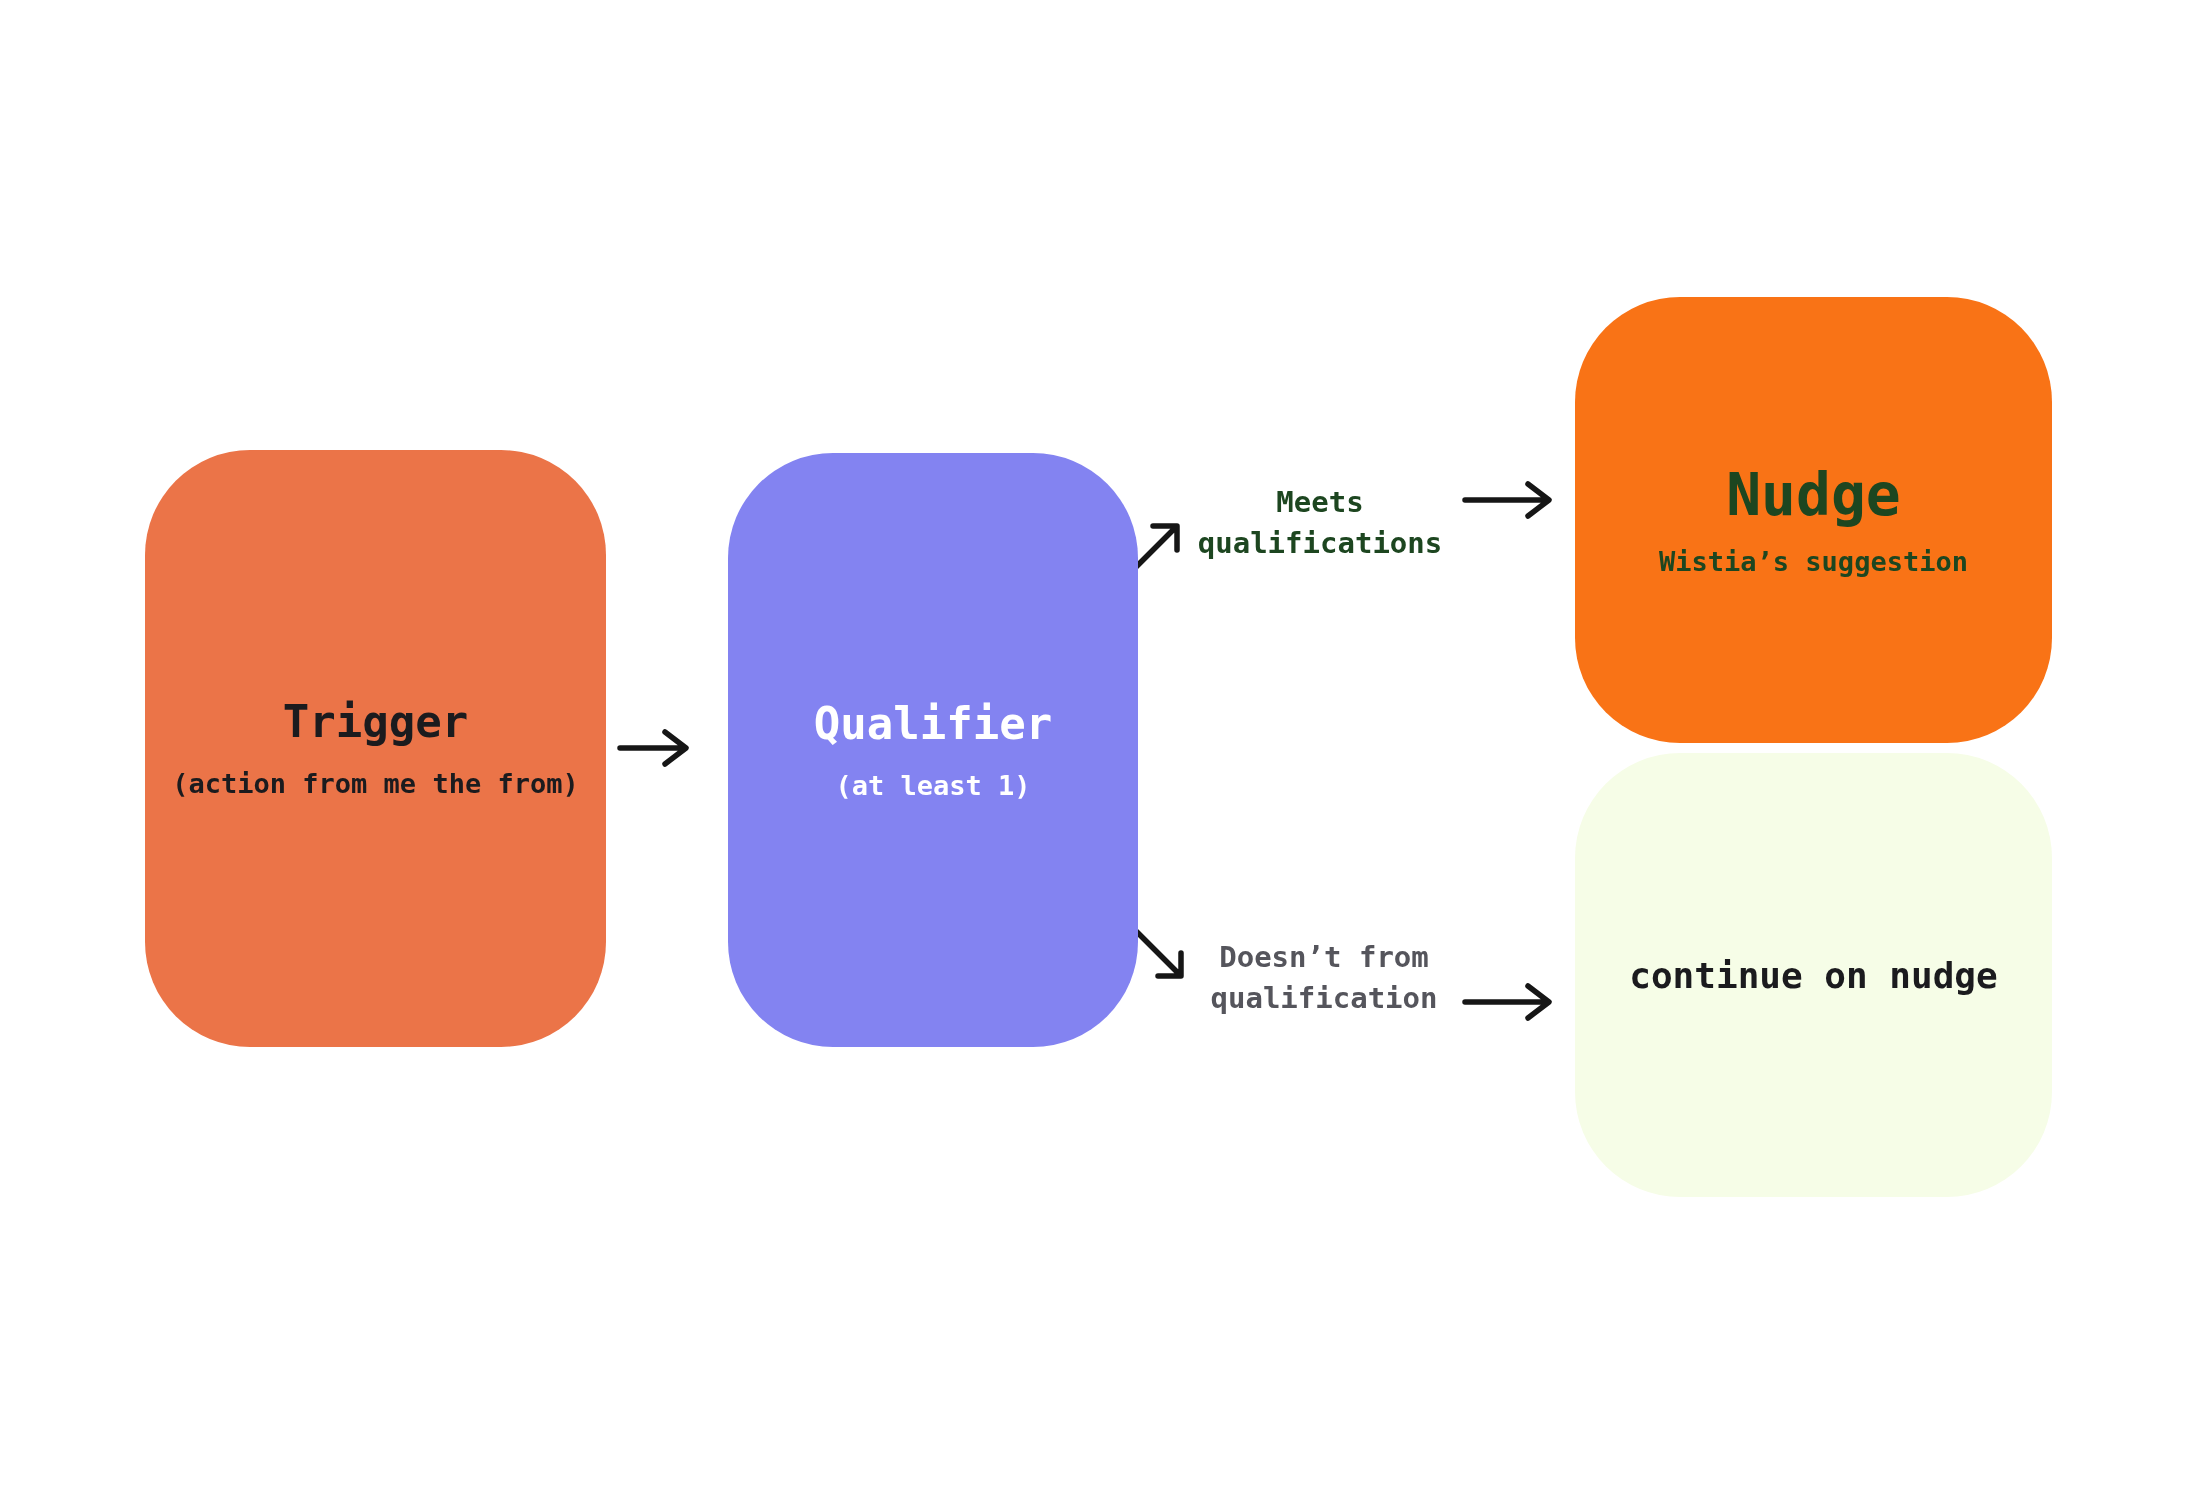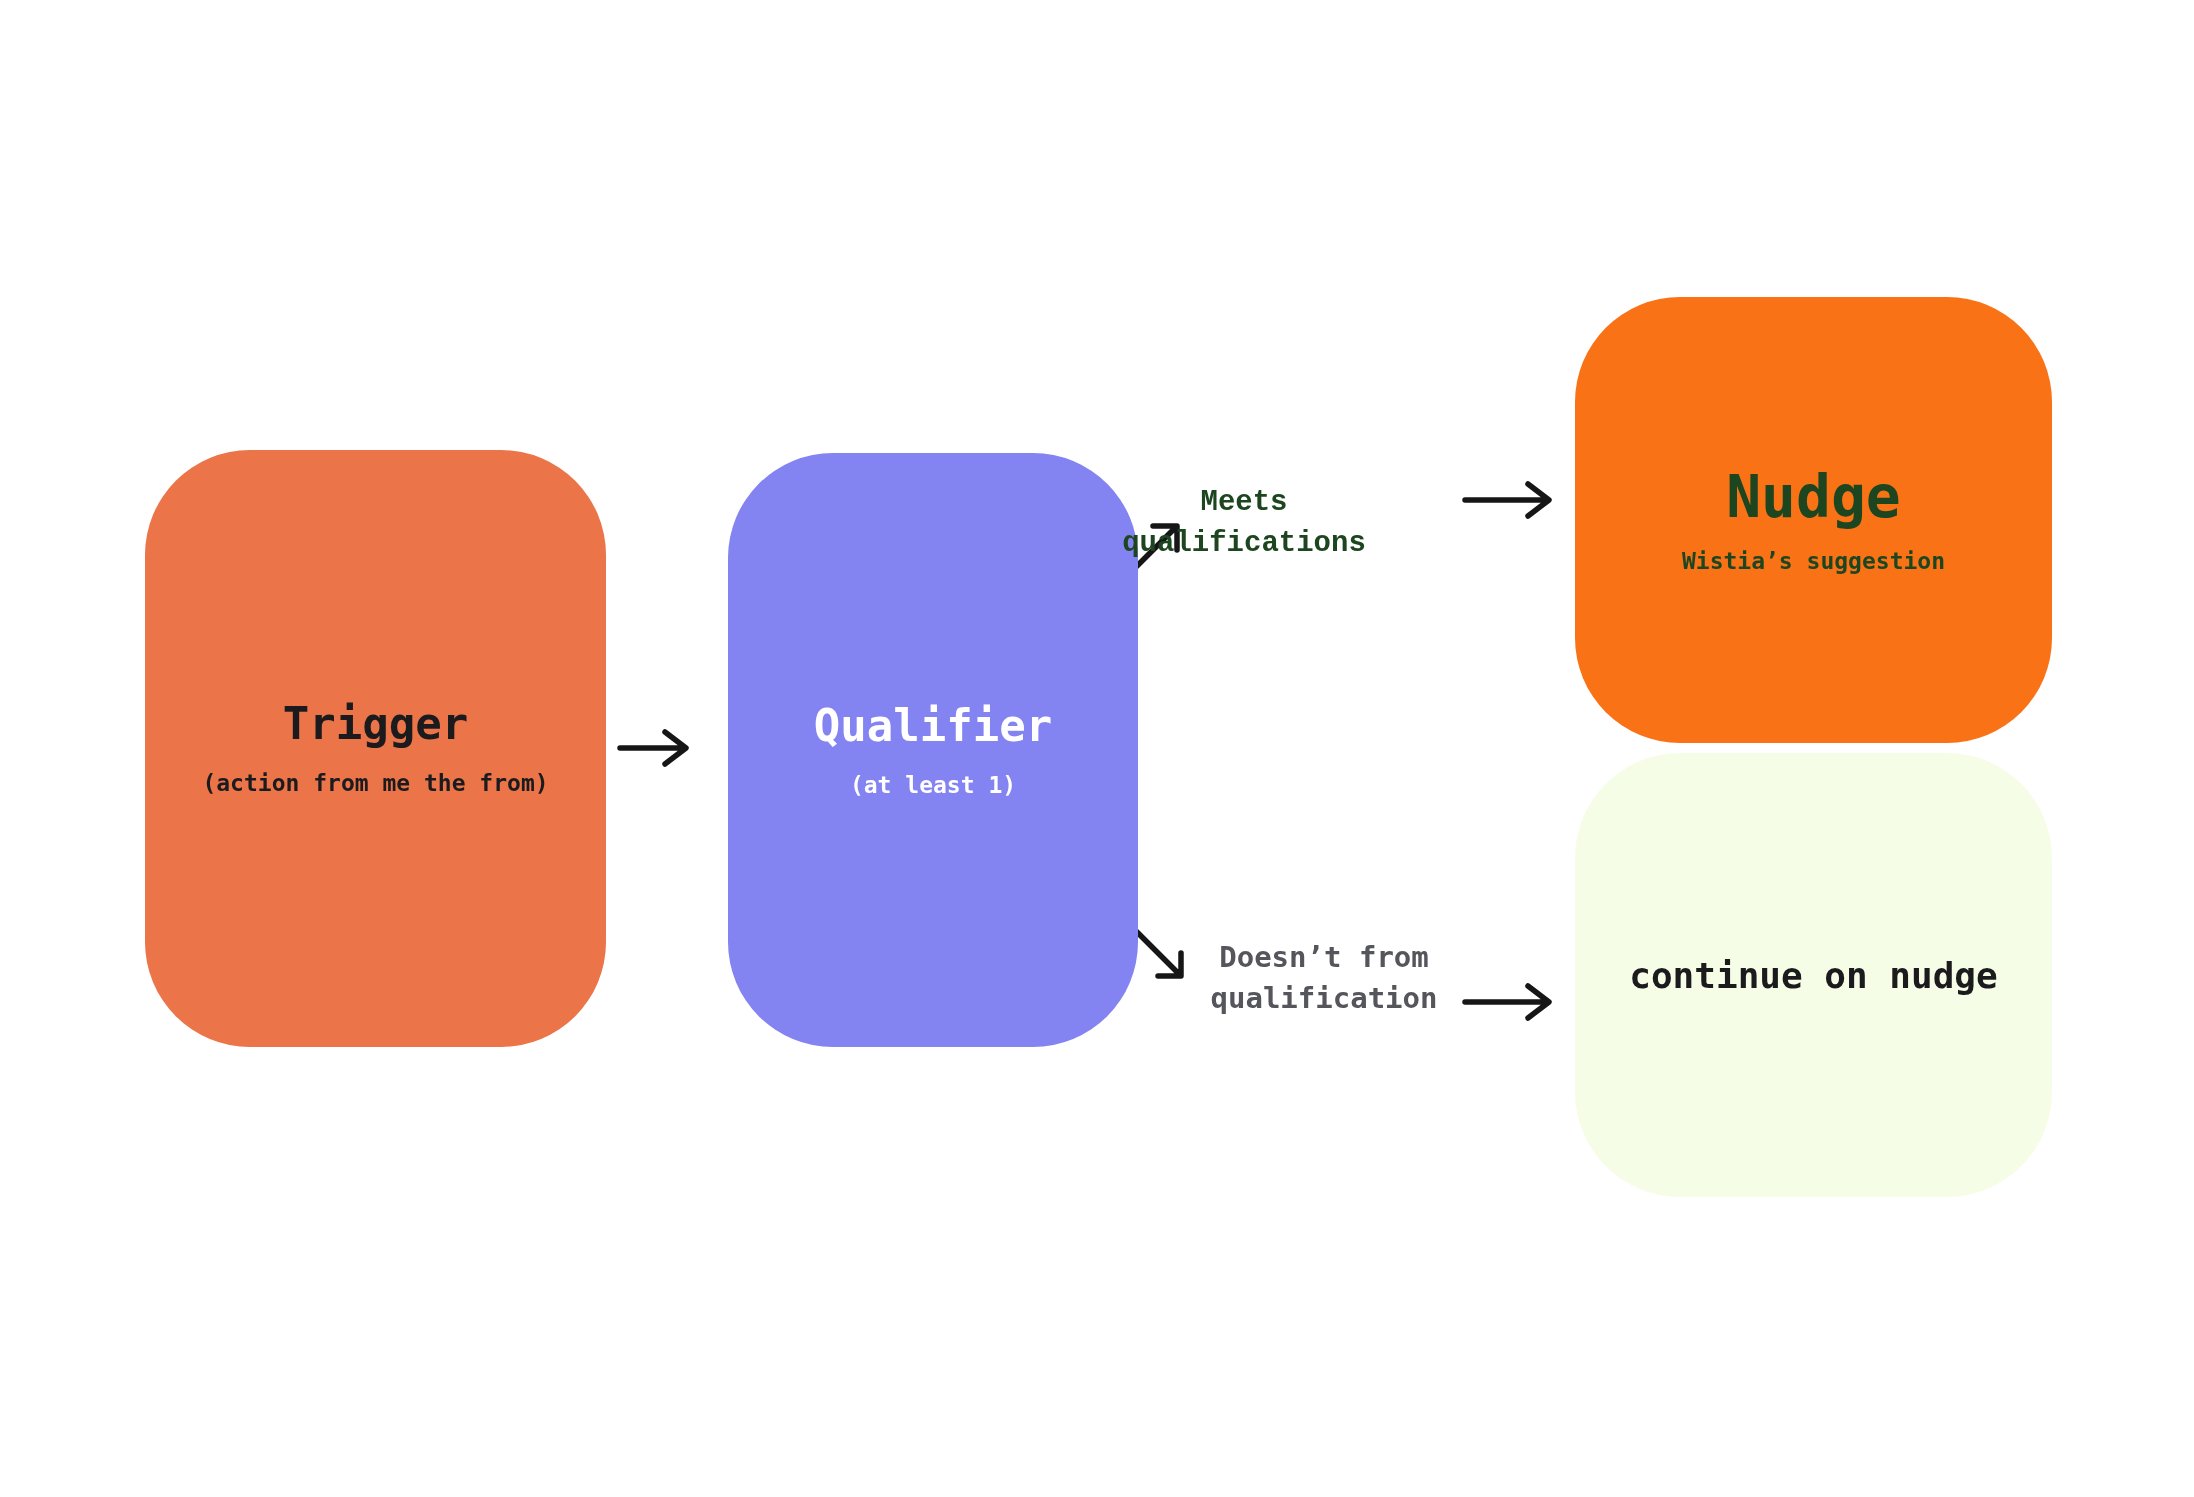--- a/index.html
+++ b/index.html
@@ -72,45 +72,44 @@
     line-height: 1;
     white-space: nowrap;
   }
   .node-title-xl {
     font-size: 58px;
     font-weight: bold;
     line-height: 1;
     white-space: nowrap;
   }
   .node-subtitle {
-    font-size: 23px;
+    font-size: 27px;
     font-weight: bold;
     line-height: 1;
     white-space: nowrap;
   }
   .node-text-lines {
     font-size: 36px;
     font-weight: bold;
     line-height: 45px;
     white-space: nowrap;
   }
   .edge-label {
     position: absolute;
     text-align: center;
     font-size: 29px;
     font-weight: bold;
     line-height: 41px;
     transform: translateX(-50%);
     white-space: nowrap;
   }
   .edge-label-meets {
-    left: 1244px;
+    left: 1320px;
     top: 482px;
     color: #1D4620;
-    font-family: Liberation Mono, monospace;
   }
   .edge-label-doesnt {
     left: 1324px;
     top: 937px;
     color: #55555C;
   }
 </style>
 </head>
 <body>
 

